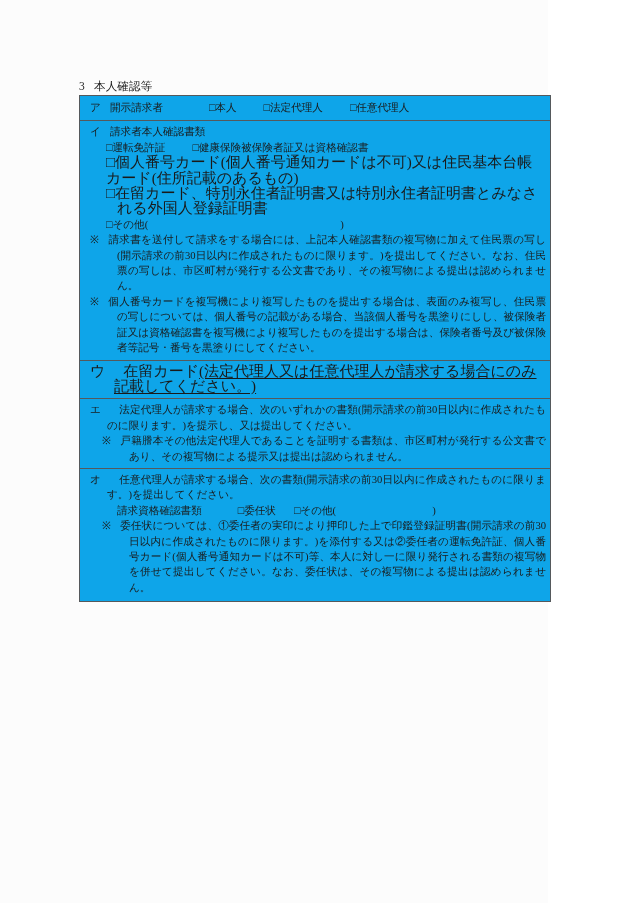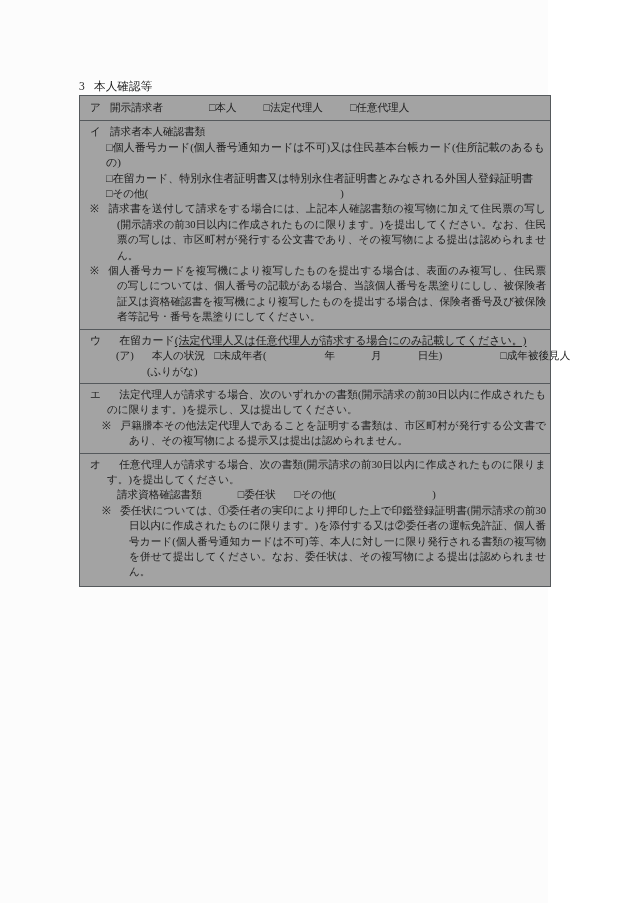--- a/index.html
+++ b/index.html
@@ -33,36 +33,36 @@
   .doc-heading .num { margin-right: 9px; }
 
   .form-table {
     position: absolute;
     left: 79px;
     top: 95px;
     width: 472px;
     border: 1px solid #55595c;
     border-collapse: collapse;
     box-sizing: border-box;
-    background: #a3a3a3;
+    background: #0ea5e9;
   }
   .sec {
     border-bottom: 1px solid #55595c;
     box-sizing: border-box;
     padding: 3px 4px 4px 4px;
   }
   .sec:last-child { border-bottom: none; }
 
   .line {
     font-size: 10.6px;
     line-height: 15.4px;
     white-space: nowrap;
   }
   .wrapline {
-    font-size: 11px;
+    font-size: 15px;
     line-height: 15.4px;
     white-space: normal;
     font-family: Liberation Serif, serif;
   }
 
   
   .i-label   { display: inline-block; width: 26px; padding-left: 6px; box-sizing: border-box; }
   .ind-2     { padding-left: 22px; }
 
   .sp-1 { display: inline-block; width: 9px; }
@@ -108,46 +108,43 @@
     <div class="sec" style="padding-top:4px;padding-bottom:5px;">
       <div class="line">
         <span class="i-label">ア</span><span>開示請求者</span><span class="sp-5"></span><span>□本人</span><span class="sp-3"></span><span>□法定代理人</span><span class="sp-3"></span><span>□任意代理人</span>
       </div>
     </div>
 
     <div class="sec">
       <div class="line">
         <span class="i-label">イ</span><span>請求者本人確認書類</span>
       </div>
+      <div class="line ind-2">
+        <span>□運転免許証</span><span class="sp-3"></span><span>□健康保険被保険者証又は資格確認書</span>
+      </div>
       <div class="wrapline ind-2" style="padding-left:22px;text-indent:0;">
         <span style="display:block;text-indent:-0px;padding-left:11px;margin-left:-11px;">□個人番号カード(個人番号通知カードは不可)又は住民基本台帳カード(住所記載のあるもの)</span>
       </div>
       <div class="wrapline" style="padding-left:33px;text-indent:-11px;">
         <span>□在留カード、特別永住者証明書又は特別永住者証明書とみなされる外国人登録証明書</span>
       </div>
       <div class="line ind-2">
         <span>□その他(</span><span class="sp-12"></span><span class="sp-8"></span><span>)</span>
       </div>
       <div class="hang" style="padding-left:33px;text-indent:-27px;">
         <span>※</span><span class="sp-1"></span><span>請求書を送付して請求をする場合には、上記本人確認書類の複写物に加えて住民票の写し(開示請求の前30日以内に作成されたものに限ります。)を提出してください。なお、住民票の写しは、市区町村が発行する公文書であり、その複写物による提出は認められません。</span>
       </div>
       <div class="hang" style="padding-left:33px;text-indent:-27px;">
         <span>※</span><span class="sp-1"></span><span>個人番号カードを複写機により複写したものを提出する場合は、表面のみ複写し、住民票の写しについては、個人番号の記載がある場合、当該個人番号を黒塗りにしし、被保険者証又は資格確認書を複写機により複写したものを提出する場合は、保険者番号及び被保険者等記号・番号を黒塗りにしてください。</span>
       </div>
     </div>
 
     <div class="sec">
       <div class="wrapline" style="padding-left:30px;text-indent:-24px;">
         <span>ウ</span><span class="sp-2"></span><span>在留カード</span><span class="ul">(法定代理人又は任意代理人が請求する場合にのみ記載してください。)</span>
-      </div>
-      <div class="line" style="padding-left:32px;">
-        <span>(ア)</span><span class="sp-2"></span><span>本人の状況</span><span class="sp-1"></span><span>□未成年者(</span><span class="sp-6"></span><span>年</span><span class="sp-4"></span><span>月</span><span class="sp-4"></span><span>日生)</span><span class="sp-6"></span><span>□成年被後見人</span>
-      </div>
-      <div class="line" style="padding-left:63px;">
-        <span>(ふりがな)</span>
       </div>
     </div>
 
     <div class="sec">
       <div class="hang" style="padding-left:23px;text-indent:-17px;">
         <span>エ</span><span class="sp-2"></span><span>法定代理人が請求する場合、次のいずれかの書類(開示請求の前30日以内に作成されたものに限ります。)を提示し、又は提出してください。</span>
       </div>
       <div class="hang" style="padding-left:45px;text-indent:-27px;">
         <span>※</span><span class="sp-1"></span><span>戸籍謄本その他法定代理人であることを証明する書類は、市区町村が発行する公文書であり、その複写物による提示又は提出は認められません。</span>
       </div>

